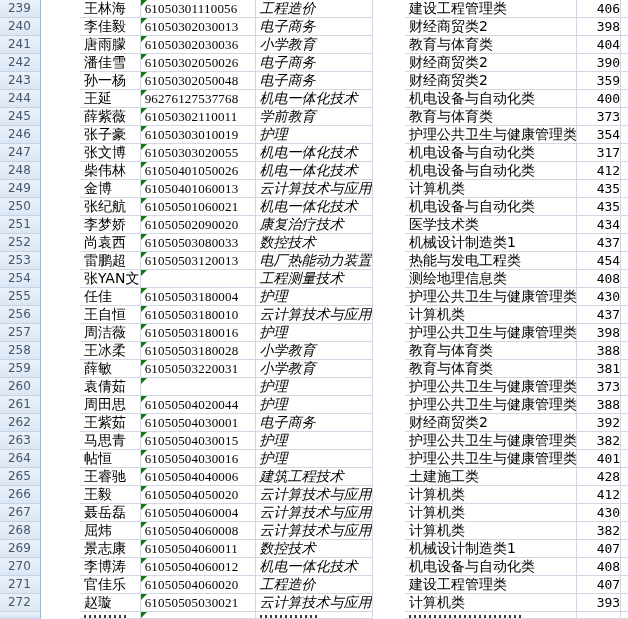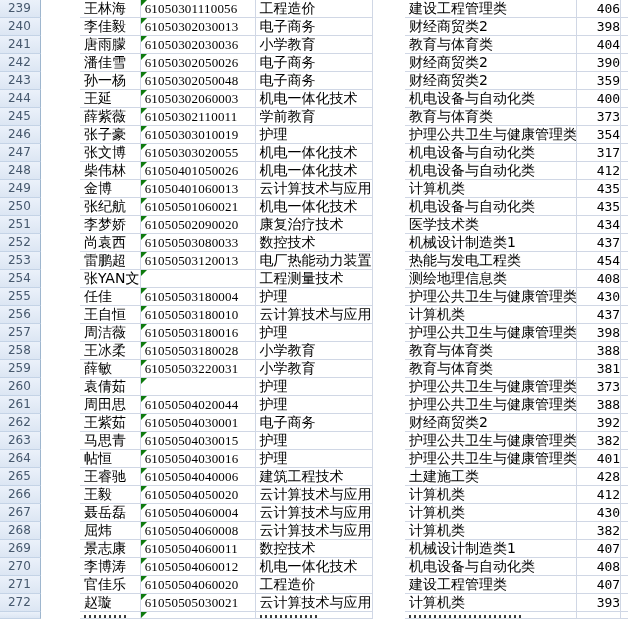--- a/index.html
+++ b/index.html
@@ -30,21 +30,21 @@
     width:46px;
     background:linear-gradient(var(--header-bg-top),var(--header-bg-bottom));
     border-right:1px solid var(--header-border);
     border-bottom:1px solid #c4d3e6;
     color:var(--header-text);
     font-size:12px;text-align:right;padding-right:9px;
   }
   .c-name{width:70px;padding-left:4px;font-size:14px;margin-left:39px;}
   .c-id{width:133px;position:relative;padding-left:4px;font-size:13px;
         font-family:Liberation Serif, serif;letter-spacing:0.2px;}
-  .c-major{width:136px;padding-left:4px;font-size:14px;}
+  .c-major{width:136px;padding-left:4px;font-size:14px;font-style:italic;}
   .c-cat{width:200px;padding-left:4px;font-size:14px;margin-left:32px;}
   .c-score{width:51px;text-align:right;font-size:13px;
         font-family:"DejaVu Sans Mono","Liberation Mono",monospace;}
   .c-extra{width:8px;border-right:none;}
   .tri{
     position:absolute;top:0;left:0;width:0;height:0;
     border-top:6px solid var(--flag-green);
     border-right:6px solid transparent;
   }
   
@@ -106,21 +106,21 @@
     <div class="cell c-id"><span class="tri"></span><span>61050302050048</span></div>
     <div class="cell c-major">电子商务</div>
     <div class="cell c-cat">财经商贸类2</div>
     <div class="cell c-score">359</div>
     <div class="cell c-extra"></div>
   </div>
 
   <div class="row">
     <div class="cell rowhead">244</div>
     <div class="cell c-name">王延</div>
-    <div class="cell c-id"><span class="tri"></span><span>61050302060003</span></div>
+    <div class="cell c-id"><span class="tri"></span><span>96276127537768</span></div>
     <div class="cell c-major">机电一体化技术</div>
     <div class="cell c-cat">机电设备与自动化类</div>
     <div class="cell c-score">400</div>
     <div class="cell c-extra"></div>
   </div>
 
   <div class="row">
     <div class="cell rowhead">245</div>
     <div class="cell c-name">薛紫薇</div>
     <div class="cell c-id"><span class="tri"></span><span>61050302110011</span></div>

